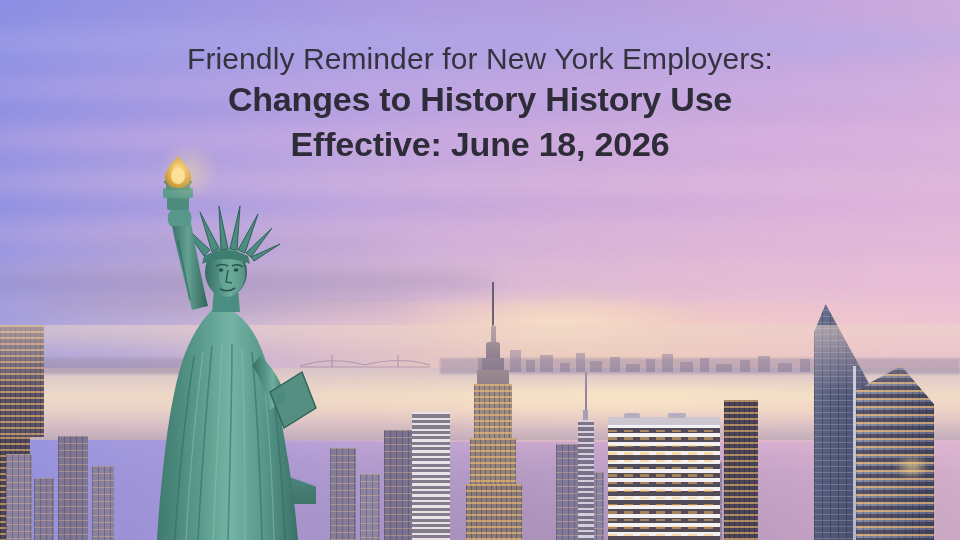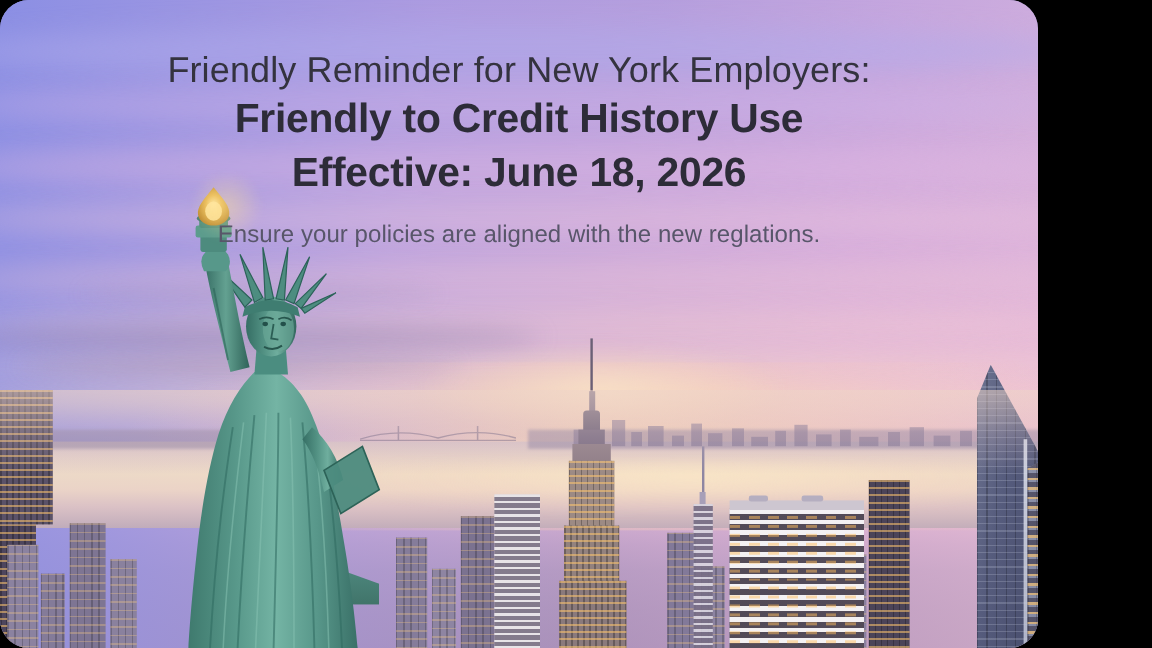--- a/index.html
+++ b/index.html
@@ -2,26 +2,25 @@
 <html><head>
 <meta charset="utf-8">
 <style>
   html, body {
     margin: 0;
     padding: 0;
     background: #000;
   }
   #stage {
     position: relative;
-    width: 865px;
+    width: 960px;
     height: 540px;
     overflow: hidden;
     font-family: "Liberation Sans", sans-serif;
     user-select: none;
-    border-radius: 24px;
   }
 
   
   .sky-base {
     position: absolute;
     inset: 0;
     background:
       linear-gradient(100deg,
         rgba(139,143,228,0.95) 0%,
         rgba(158,150,226,0.88) 18%,
@@ -497,18 +496,17 @@
 
   <div style="position:absolute;left:170px;bottom:0;width:128px;height:80px;z-index:59;
               background:linear-gradient(180deg,#3d7a6f,#2f6559);
               clip-path:polygon(18% 0%, 82% 0%, 100% 100%, 0% 100%);opacity:0.95;"></div>
   <div style="position:absolute;left:196px;bottom:36px;width:120px;height:46px;z-index:58;
               background:linear-gradient(180deg,#49907f,#35705f);
               clip-path:polygon(0% 100%, 34% 0%, 100% 62%, 100% 100%);opacity:0.9;"></div>
 
   <div class="textblock">
     <p class="line-kicker">Friendly Reminder for New York Employers:</p>
-    <p class="line-head">Friendly to Credit History Use</p>
+    <p class="line-head">Changes to History History Use</p>
     <p class="line-head">Effective: June 18, 2026</p>
-    <p class="line-sub">Ensure your policies are aligned with the new reglations.</p>
   </div>
 
 </div>
 
 </body></html>

